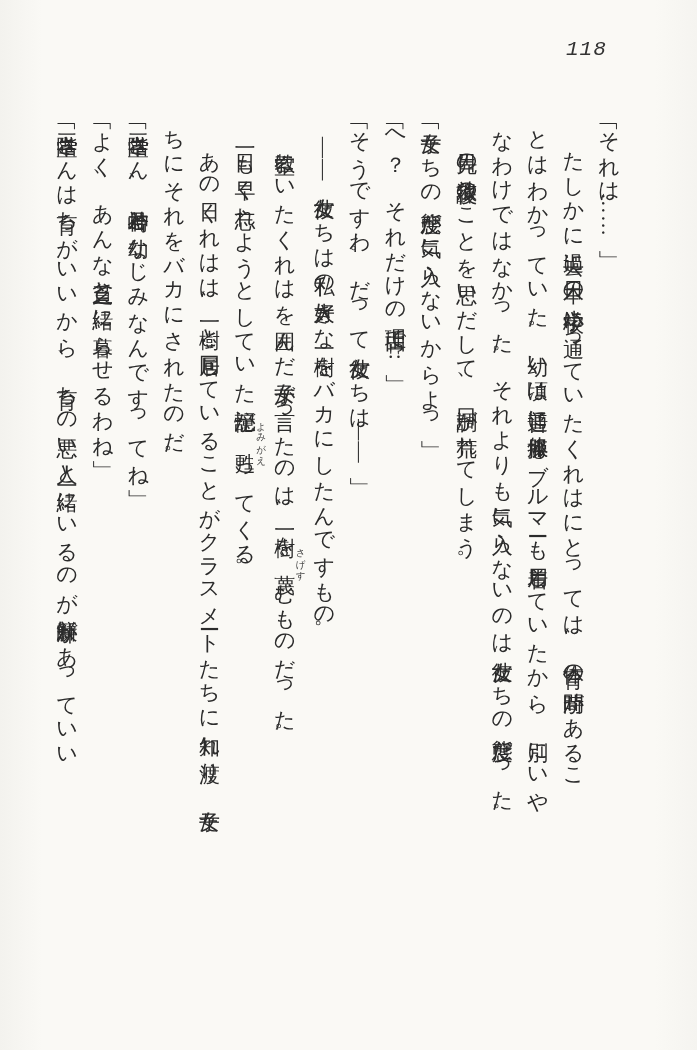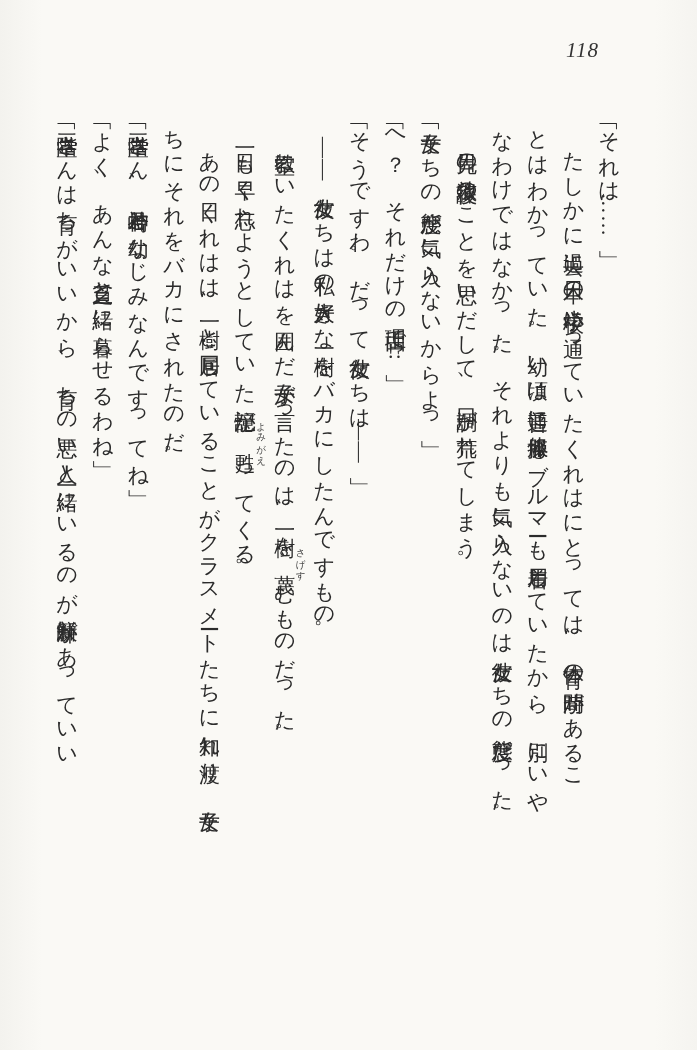--- a/index.html
+++ b/index.html
@@ -17,21 +17,21 @@
     color: #2b2b2b;
   }
   .page-number {
     position: absolute;
     top: 38px;
     left: 566px;
     font-size: 21px;
     font-style: italic;
     color: #333;
     letter-spacing: 1px;
-    font-family: Liberation Serif, serif;
+    font-family: Liberation Mono, monospace;
   }
   .text-area {
     position: absolute;
     top: 116px;
     right: 71px;
     height: 856px;
     writing-mode: vertical-rl;
     text-orientation: mixed;
     font-size: 21px;
     line-height: 35.6px;

